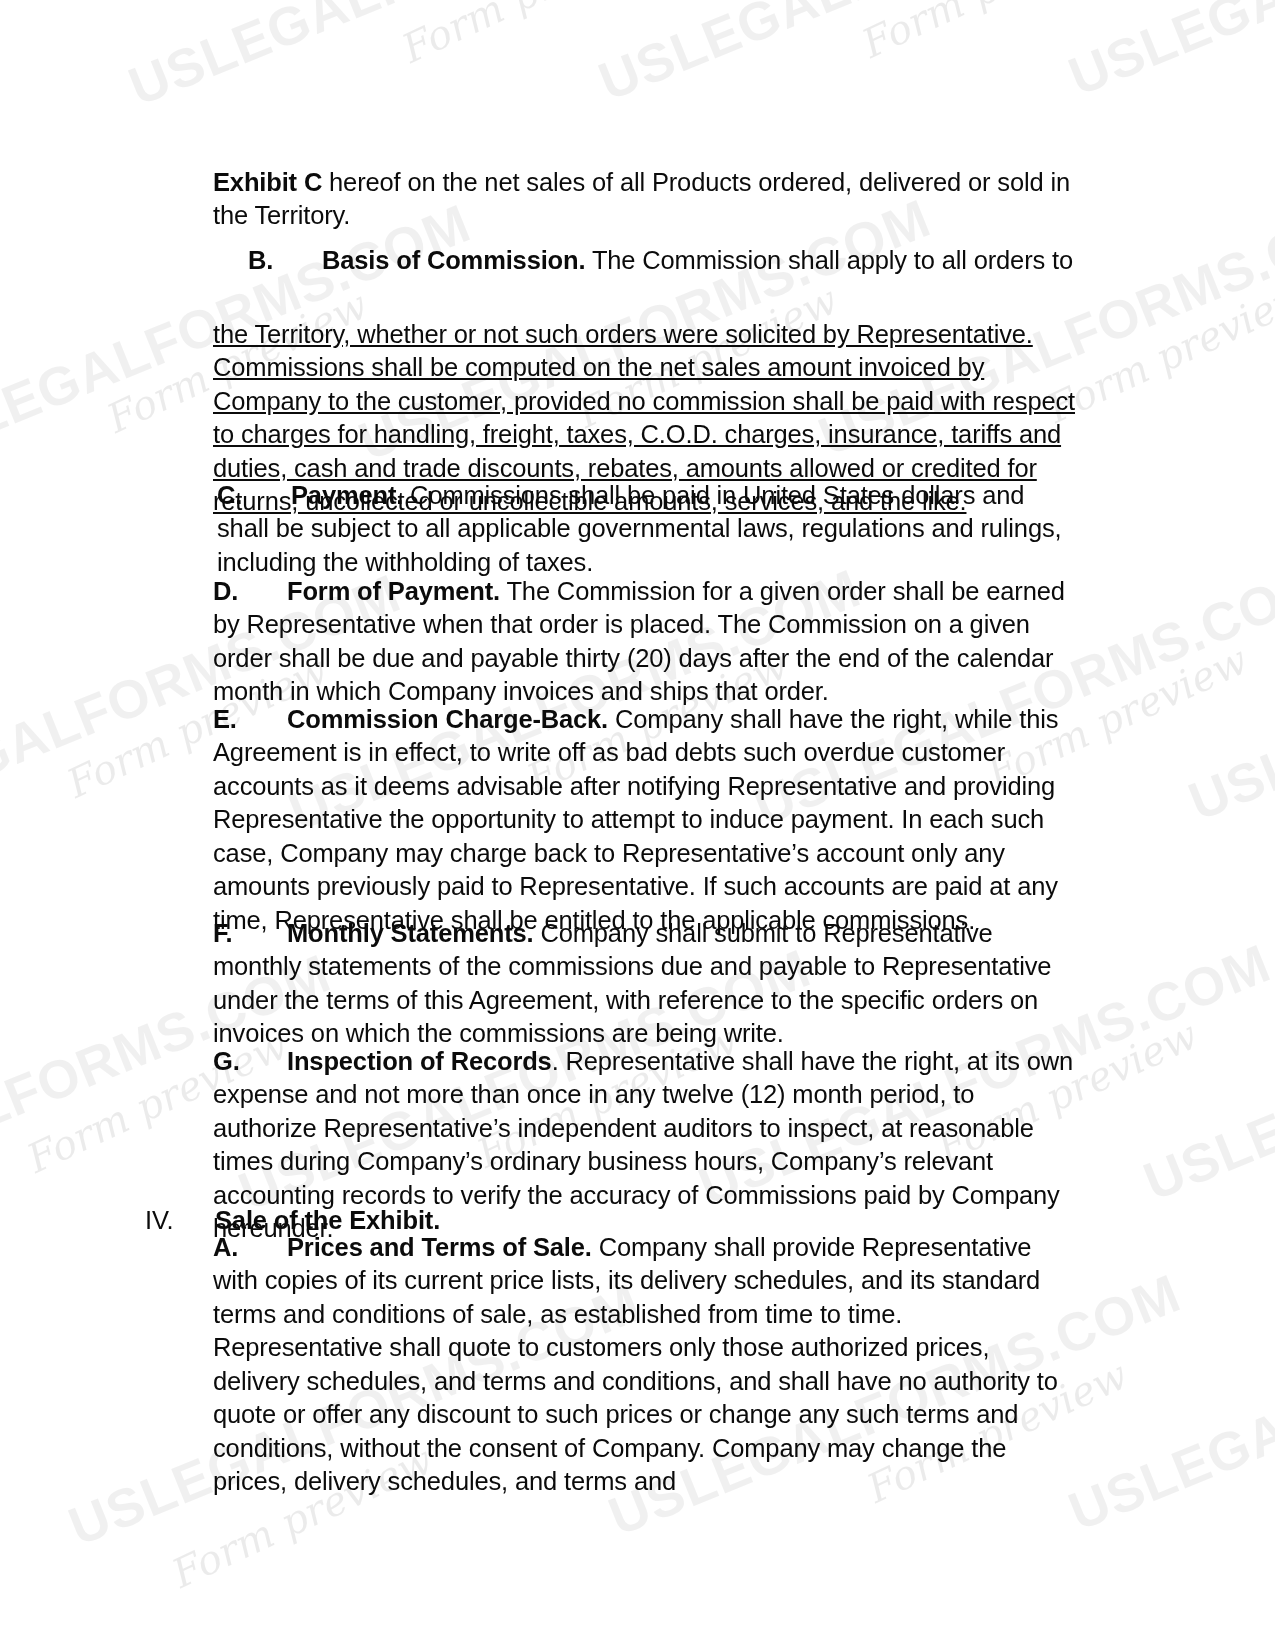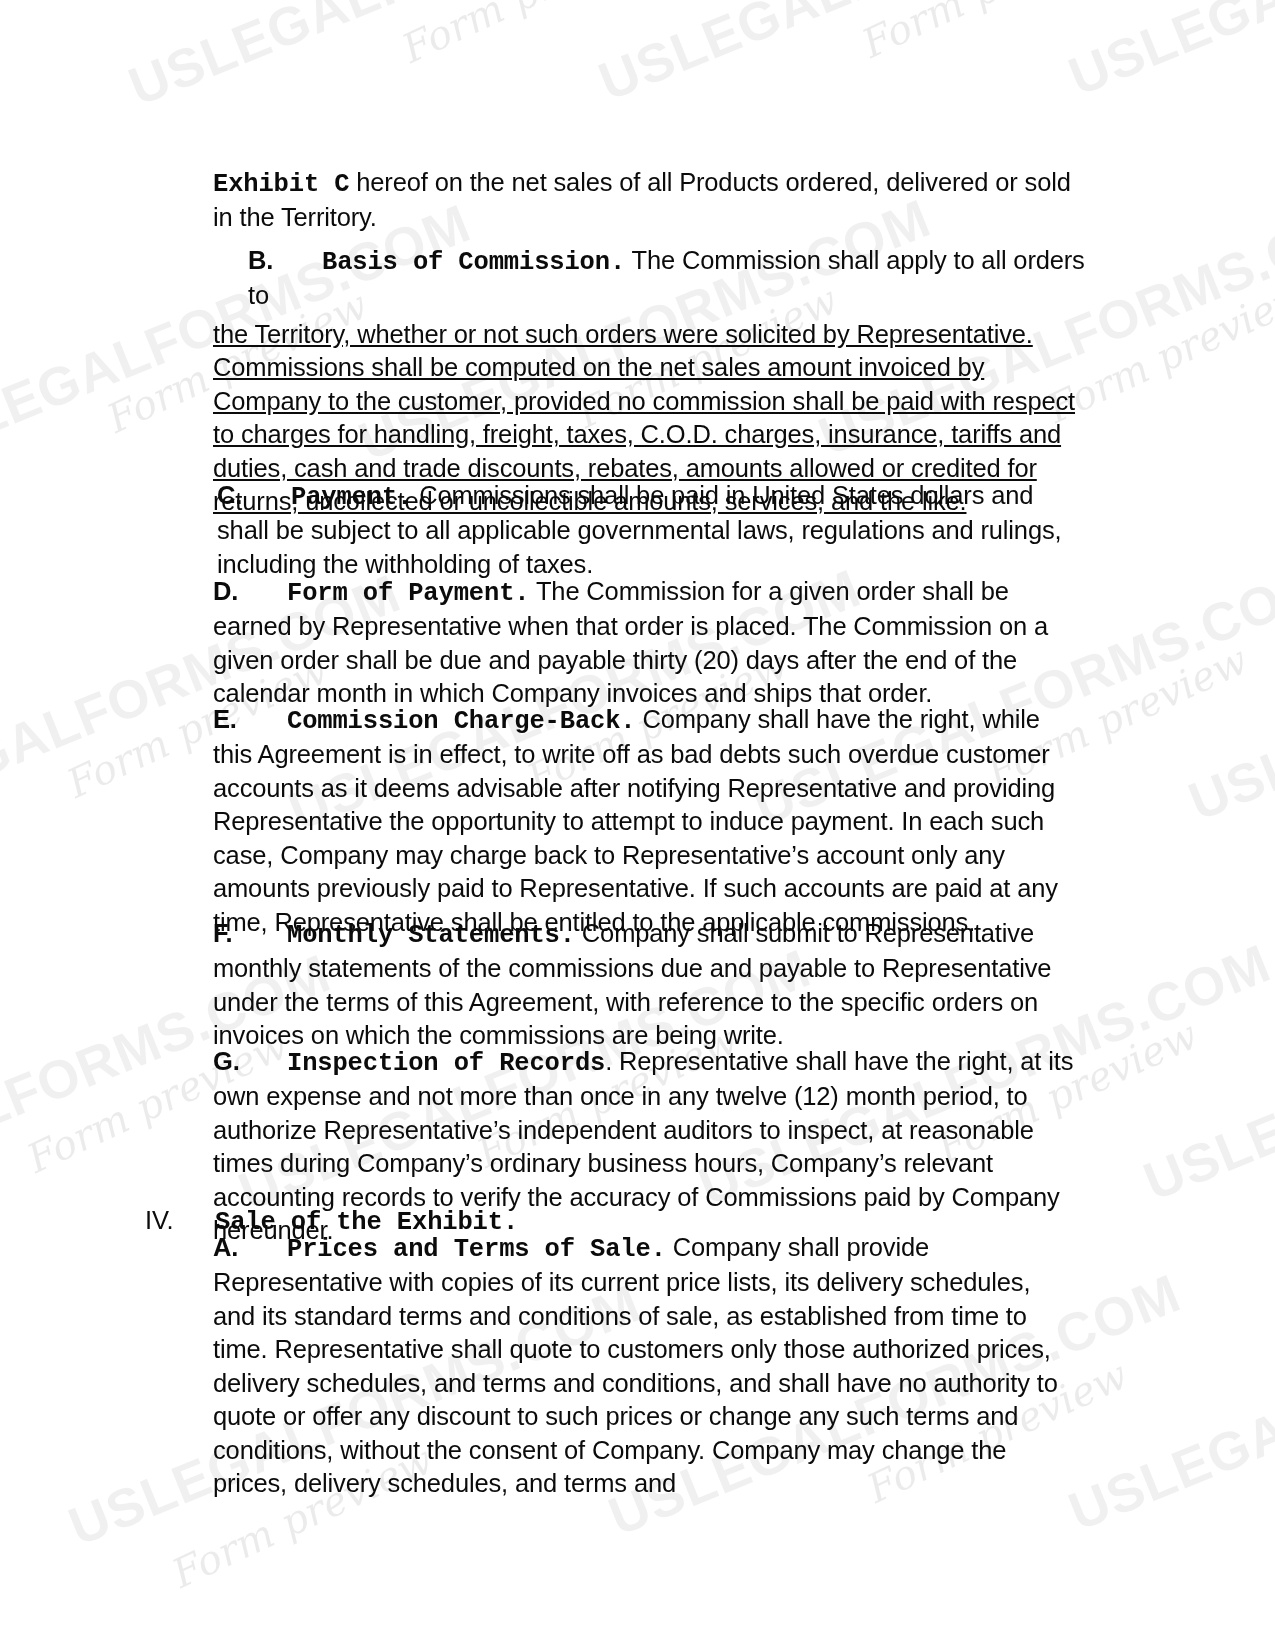--- a/index.html
+++ b/index.html
@@ -55,21 +55,20 @@
   .para {
     position: absolute;
     color: #0b0b0b;
     font-size: 25.5px;
     line-height: 33.5px;
     letter-spacing: -0.15px;
     text-align: left;
   }
   .para b, .para strong {
     font-weight: bold;
-    font-family: Liberation Mono, monospace;
   }
   .marker {
     display: inline-block;
     width: 74px;
     font-weight: bold;
   }
   .marker-roman {
     display: inline-block;
     width: 70px;
     font-weight: normal;

